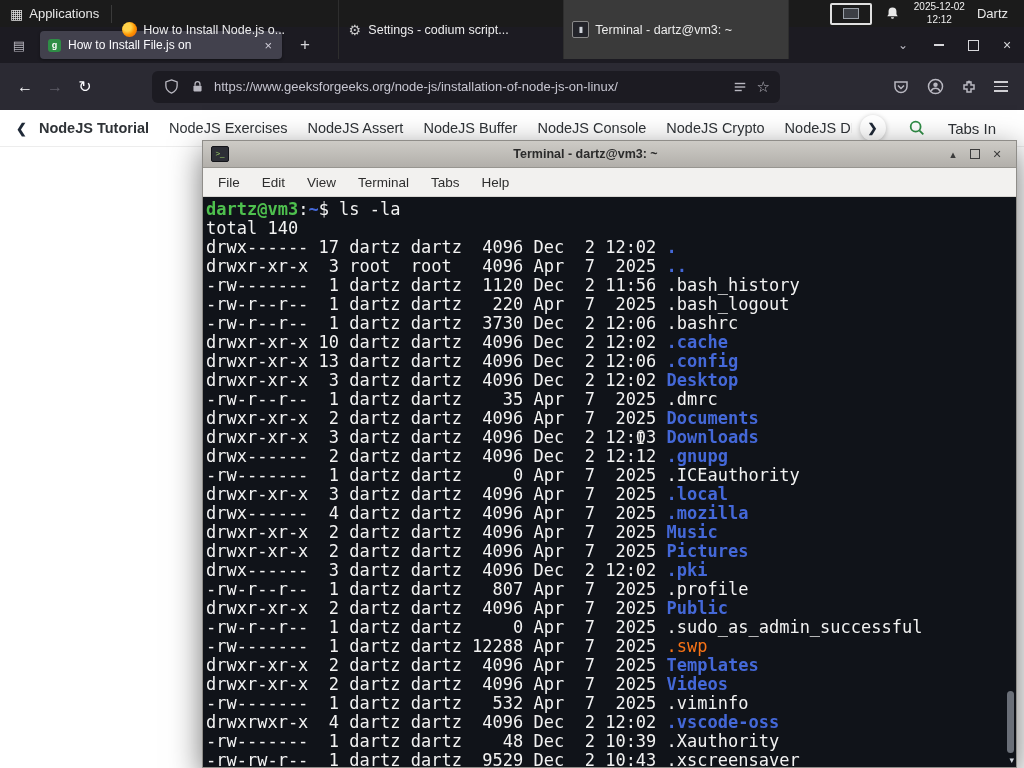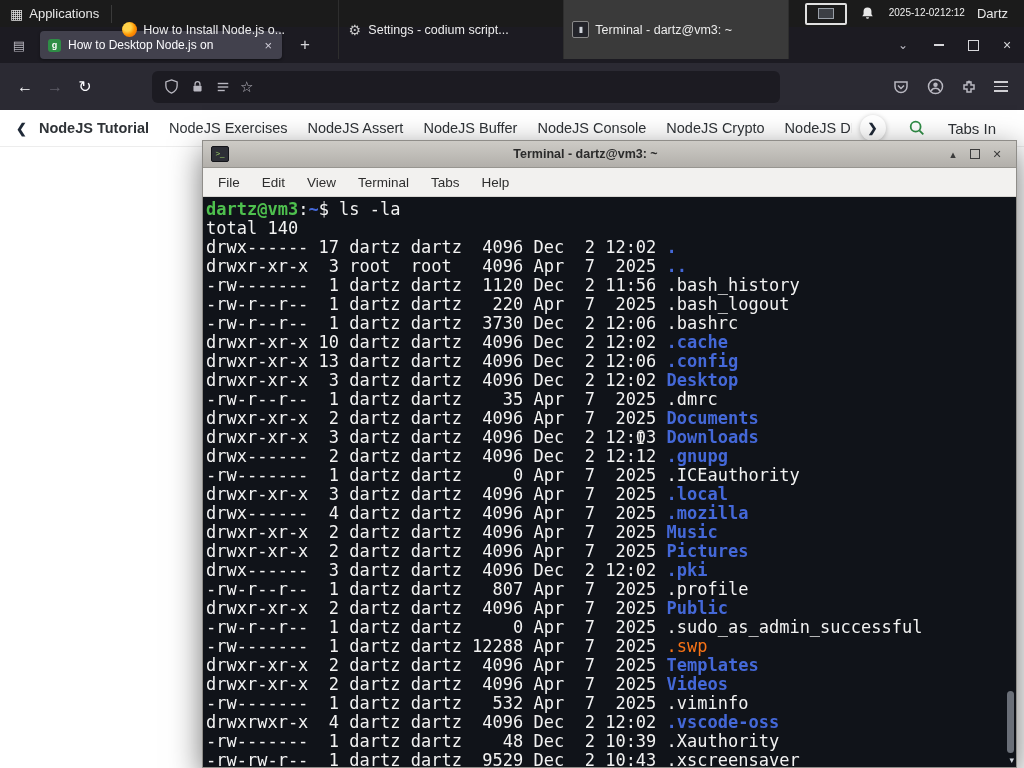--- a/index.html
+++ b/index.html
@@ -15,21 +15,21 @@
     border-right:1px solid #2e2e2e;height:100%;}
   .task.active{background:#3a3a3a;}
   .task-label{white-space:nowrap;overflow:hidden;text-overflow:ellipsis;font-size:12.5px;color:#ececec;}
   .ticon{flex:0 0 auto;width:15px;height:15px;display:inline-flex;align-items:center;justify-content:center;}
   .ticon-firefox{border-radius:50%;background:radial-gradient(circle at 35% 35%,#ffd24a 0 28%,#ff9500 55%,#e4560e 100%);}
   .ticon-settings{color:#c9c9c9;font-size:14px;line-height:1;}
   .ticon-terminal{background:#23242a;border:1px solid #8a8a8a;border-radius:2px;color:#cfd3da;font-size:8px;line-height:1;}
   #tray{display:flex;align-items:center;gap:12px;padding:0 10px;margin-left:auto;}
   #pager{width:38px;height:18px;border:2px solid #e0e0e0;border-radius:2px;display:flex;align-items:center;justify-content:center;}
   #pager .mini{width:14px;height:9px;background:#3c3f45;border:1px solid #9aa0a8;}
-  #clock{display:flex;align-items:center;font-size:10px;line-height:1.25;color:#f0f0f0;}
+  #clock{display:flex;flex-direction:column;align-items:center;font-size:10px;line-height:1.25;color:#f0f0f0;}
   #panel-user{font-size:13px;padding-right:6px;}
   
   #tabbar{position:absolute;left:0;top:27px;width:1024px;height:36px;background:#1c1b22;
     display:flex;align-items:center;z-index:40;}
   #ffview{width:26px;height:26px;margin-left:6px;display:flex;align-items:center;justify-content:center;color:#b9b8c1;font-size:13px;}
   .tab{display:flex;align-items:center;gap:7px;width:226px;height:28px;margin-left:8px;background:#42414d;
     border-radius:4px;padding:0 8px;box-shadow:0 1px 3px rgba(0,0,0,.4);}
   .tab-fav{width:13px;height:13px;border-radius:3px;background:#2f8d46;color:#fff;font-size:9px;font-weight:bold;
     display:flex;align-items:center;justify-content:center;flex:0 0 auto;}
   .tab-title{flex:1;min-width:0;font-size:12px;color:#fbfbfe;white-space:nowrap;overflow:hidden;
@@ -134,21 +134,21 @@
       <span>12:12</span>
     </div>
     <span id="panel-user">Dartz</span>
   </div>
 </div>
 
 <div id="tabbar">
   <span id="ffview">▤</span>
   <div class="tab">
     <span class="tab-fav">g</span>
-    <span class="tab-title">How to Desktop Node.js on</span>
+    <span class="tab-title">How to Install File.js on</span>
     <span class="tab-close">×</span>
   </div>
   <span id="newtab">+</span>
   <div id="tab-right">
     <span id="tab-list-btn">⌄</span>
     <span class="winbtn">
         <span class="wb-bar"></span>
       </span>
     <span class="winbtn">
         <span class="wb-box"></span>
@@ -166,20 +166,21 @@
       <svg width="15" height="15" viewBox="0 0 16 16">
           <path d="M8 1l6 2.2v4.1c0 3.8-2.4 6.3-6 7.7-3.6-1.4-6-3.9-6-7.7V3.2z" fill="none" stroke="#b9b8c1" stroke-width="1.4"></path>
         </svg>
     </span>
     <span class="uicon">
       <svg width="13" height="13" viewBox="0 0 16 16">
           <rect x="3" y="7" width="10" height="7" rx="1" fill="#b9b8c1"></rect>
           <path d="M5 7V5a3 3 0 0 1 6 0v2" fill="none" stroke="#b9b8c1" stroke-width="1.6"></path>
         </svg>
     </span>
+    <span id="url-text">https://www.geeksforgeeks.org/node-js/installation-of-node-js-on-linux/</span>
     <span class="uicon">
       <svg width="14" height="14" viewBox="0 0 16 16">
           <g stroke="#b9b8c1" stroke-width="1.6">
             <line x1="2" y1="4" x2="14" y2="4"></line>
             <line x1="2" y1="8" x2="14" y2="8"></line>
             <line x1="2" y1="12" x2="10" y2="12"></line>
           </g>
         </svg>
     </span>
     <span class="star">☆</span>

